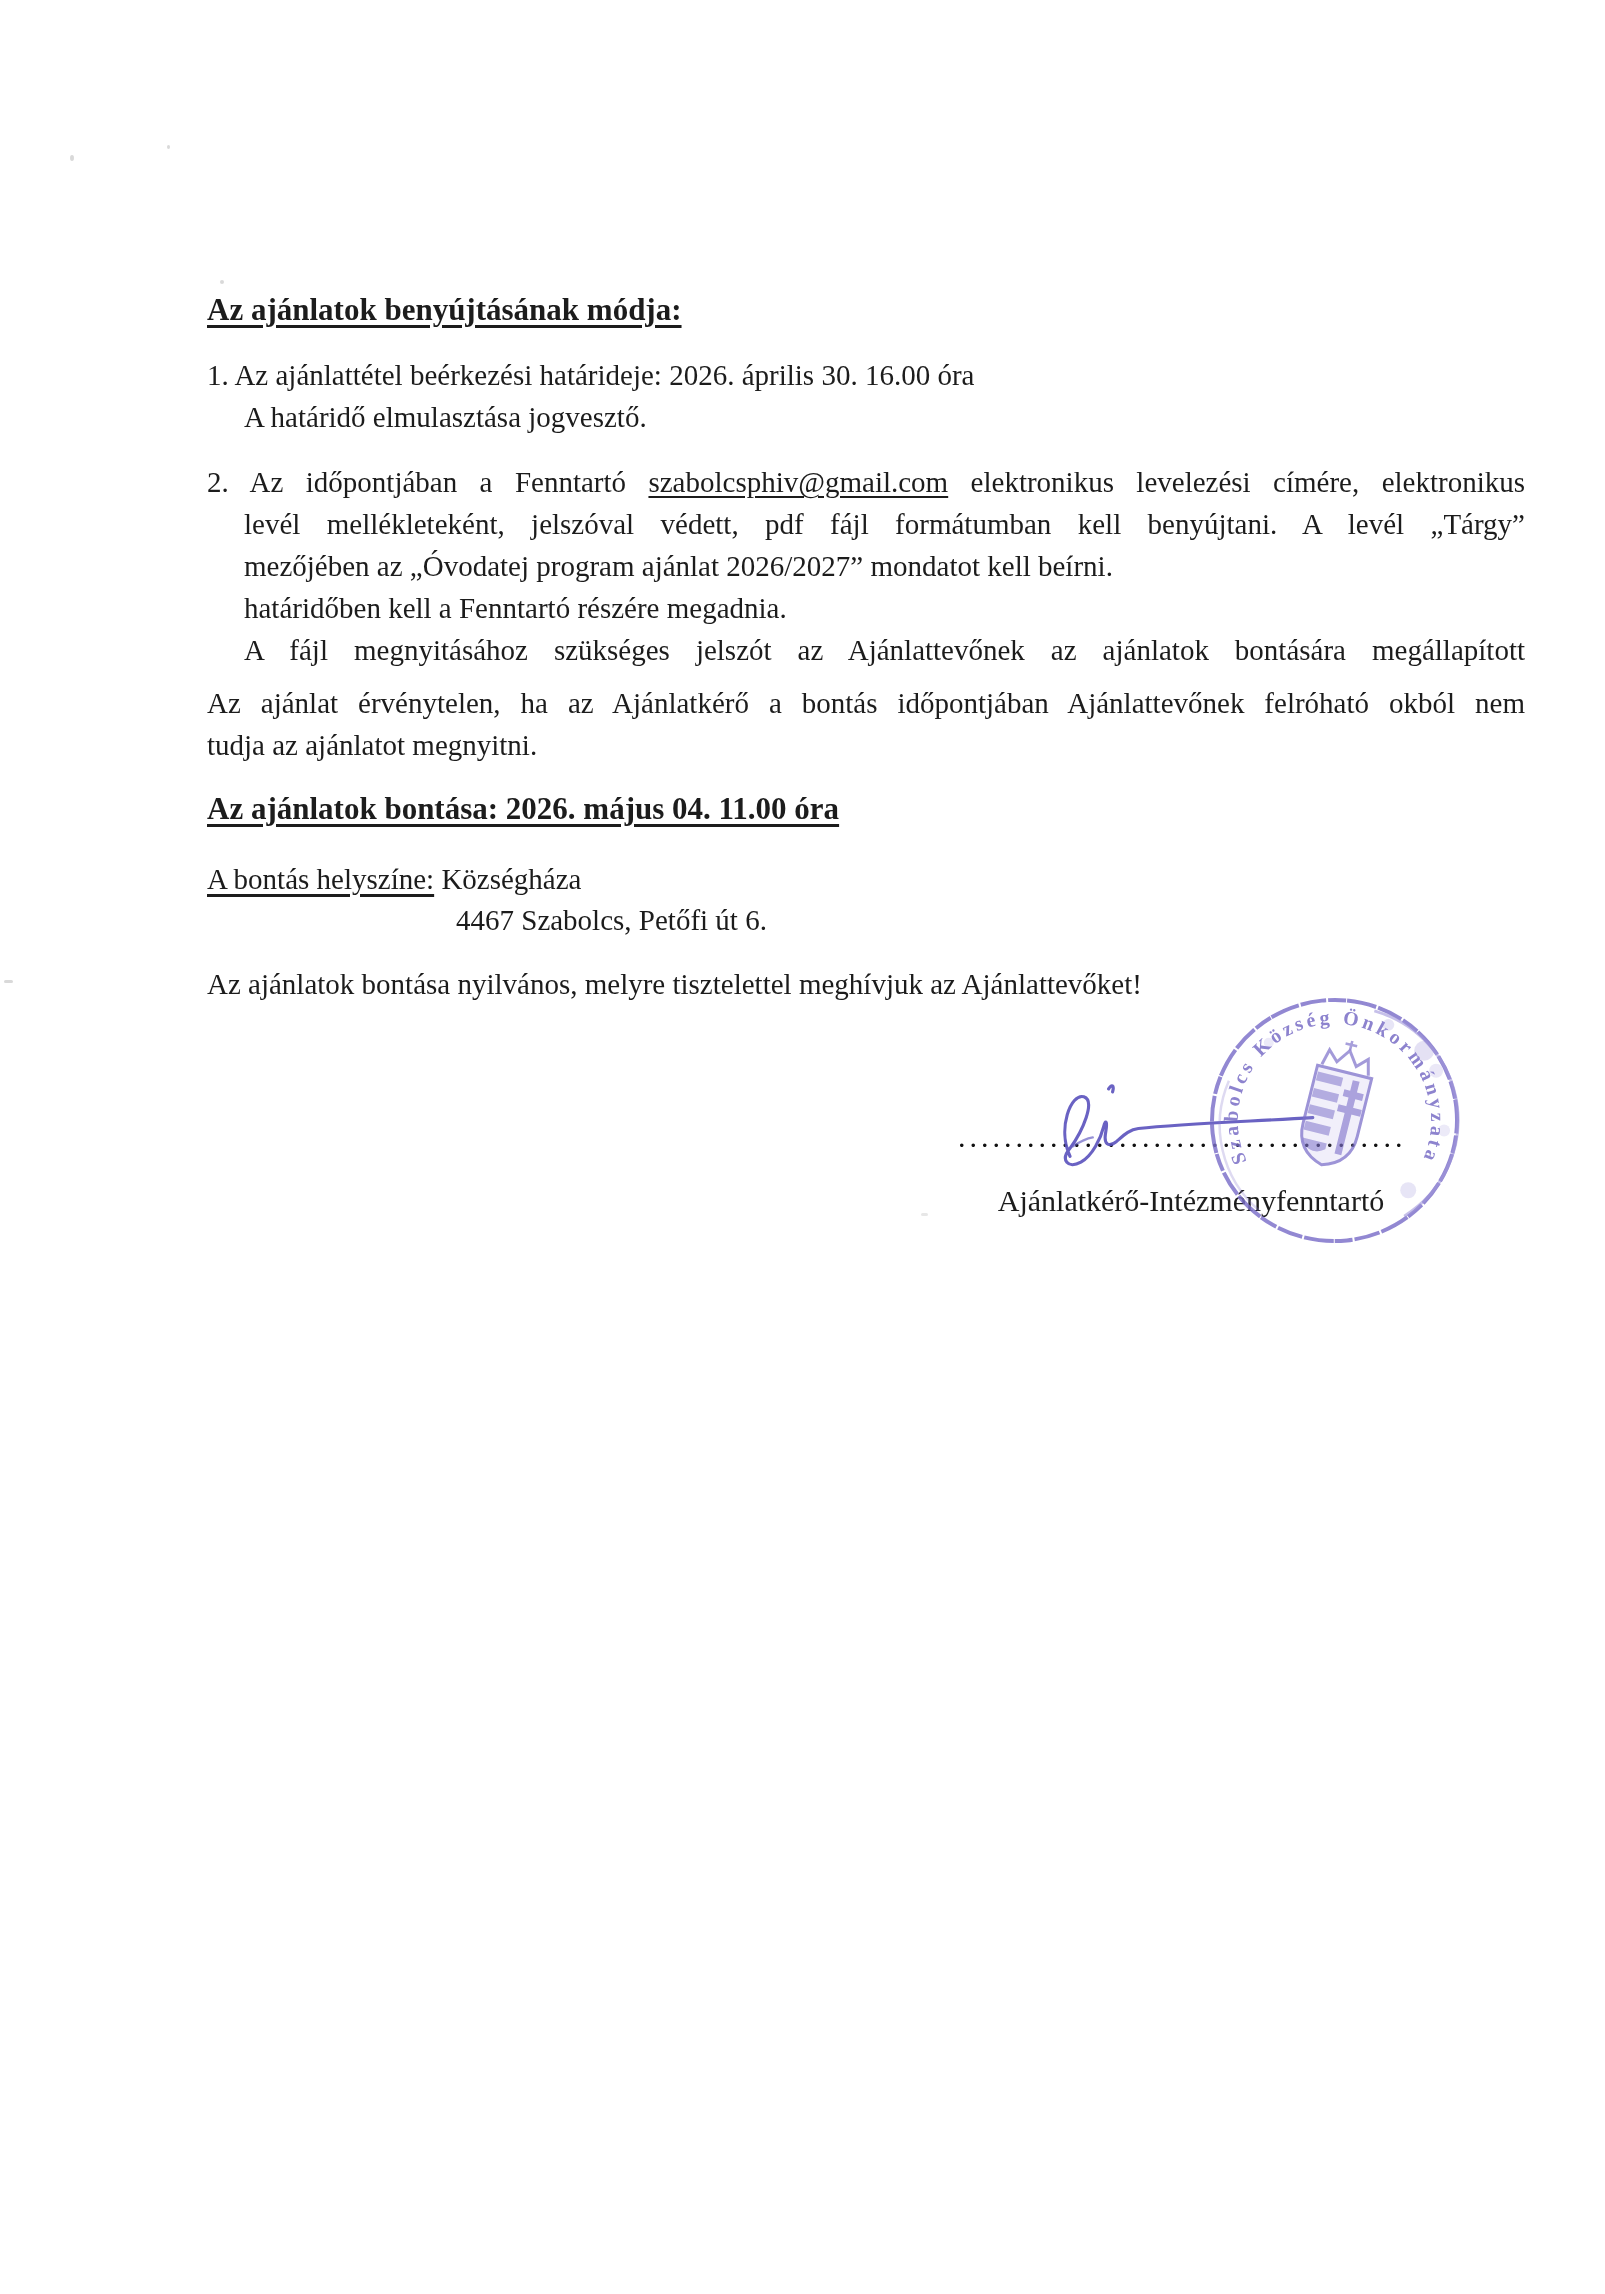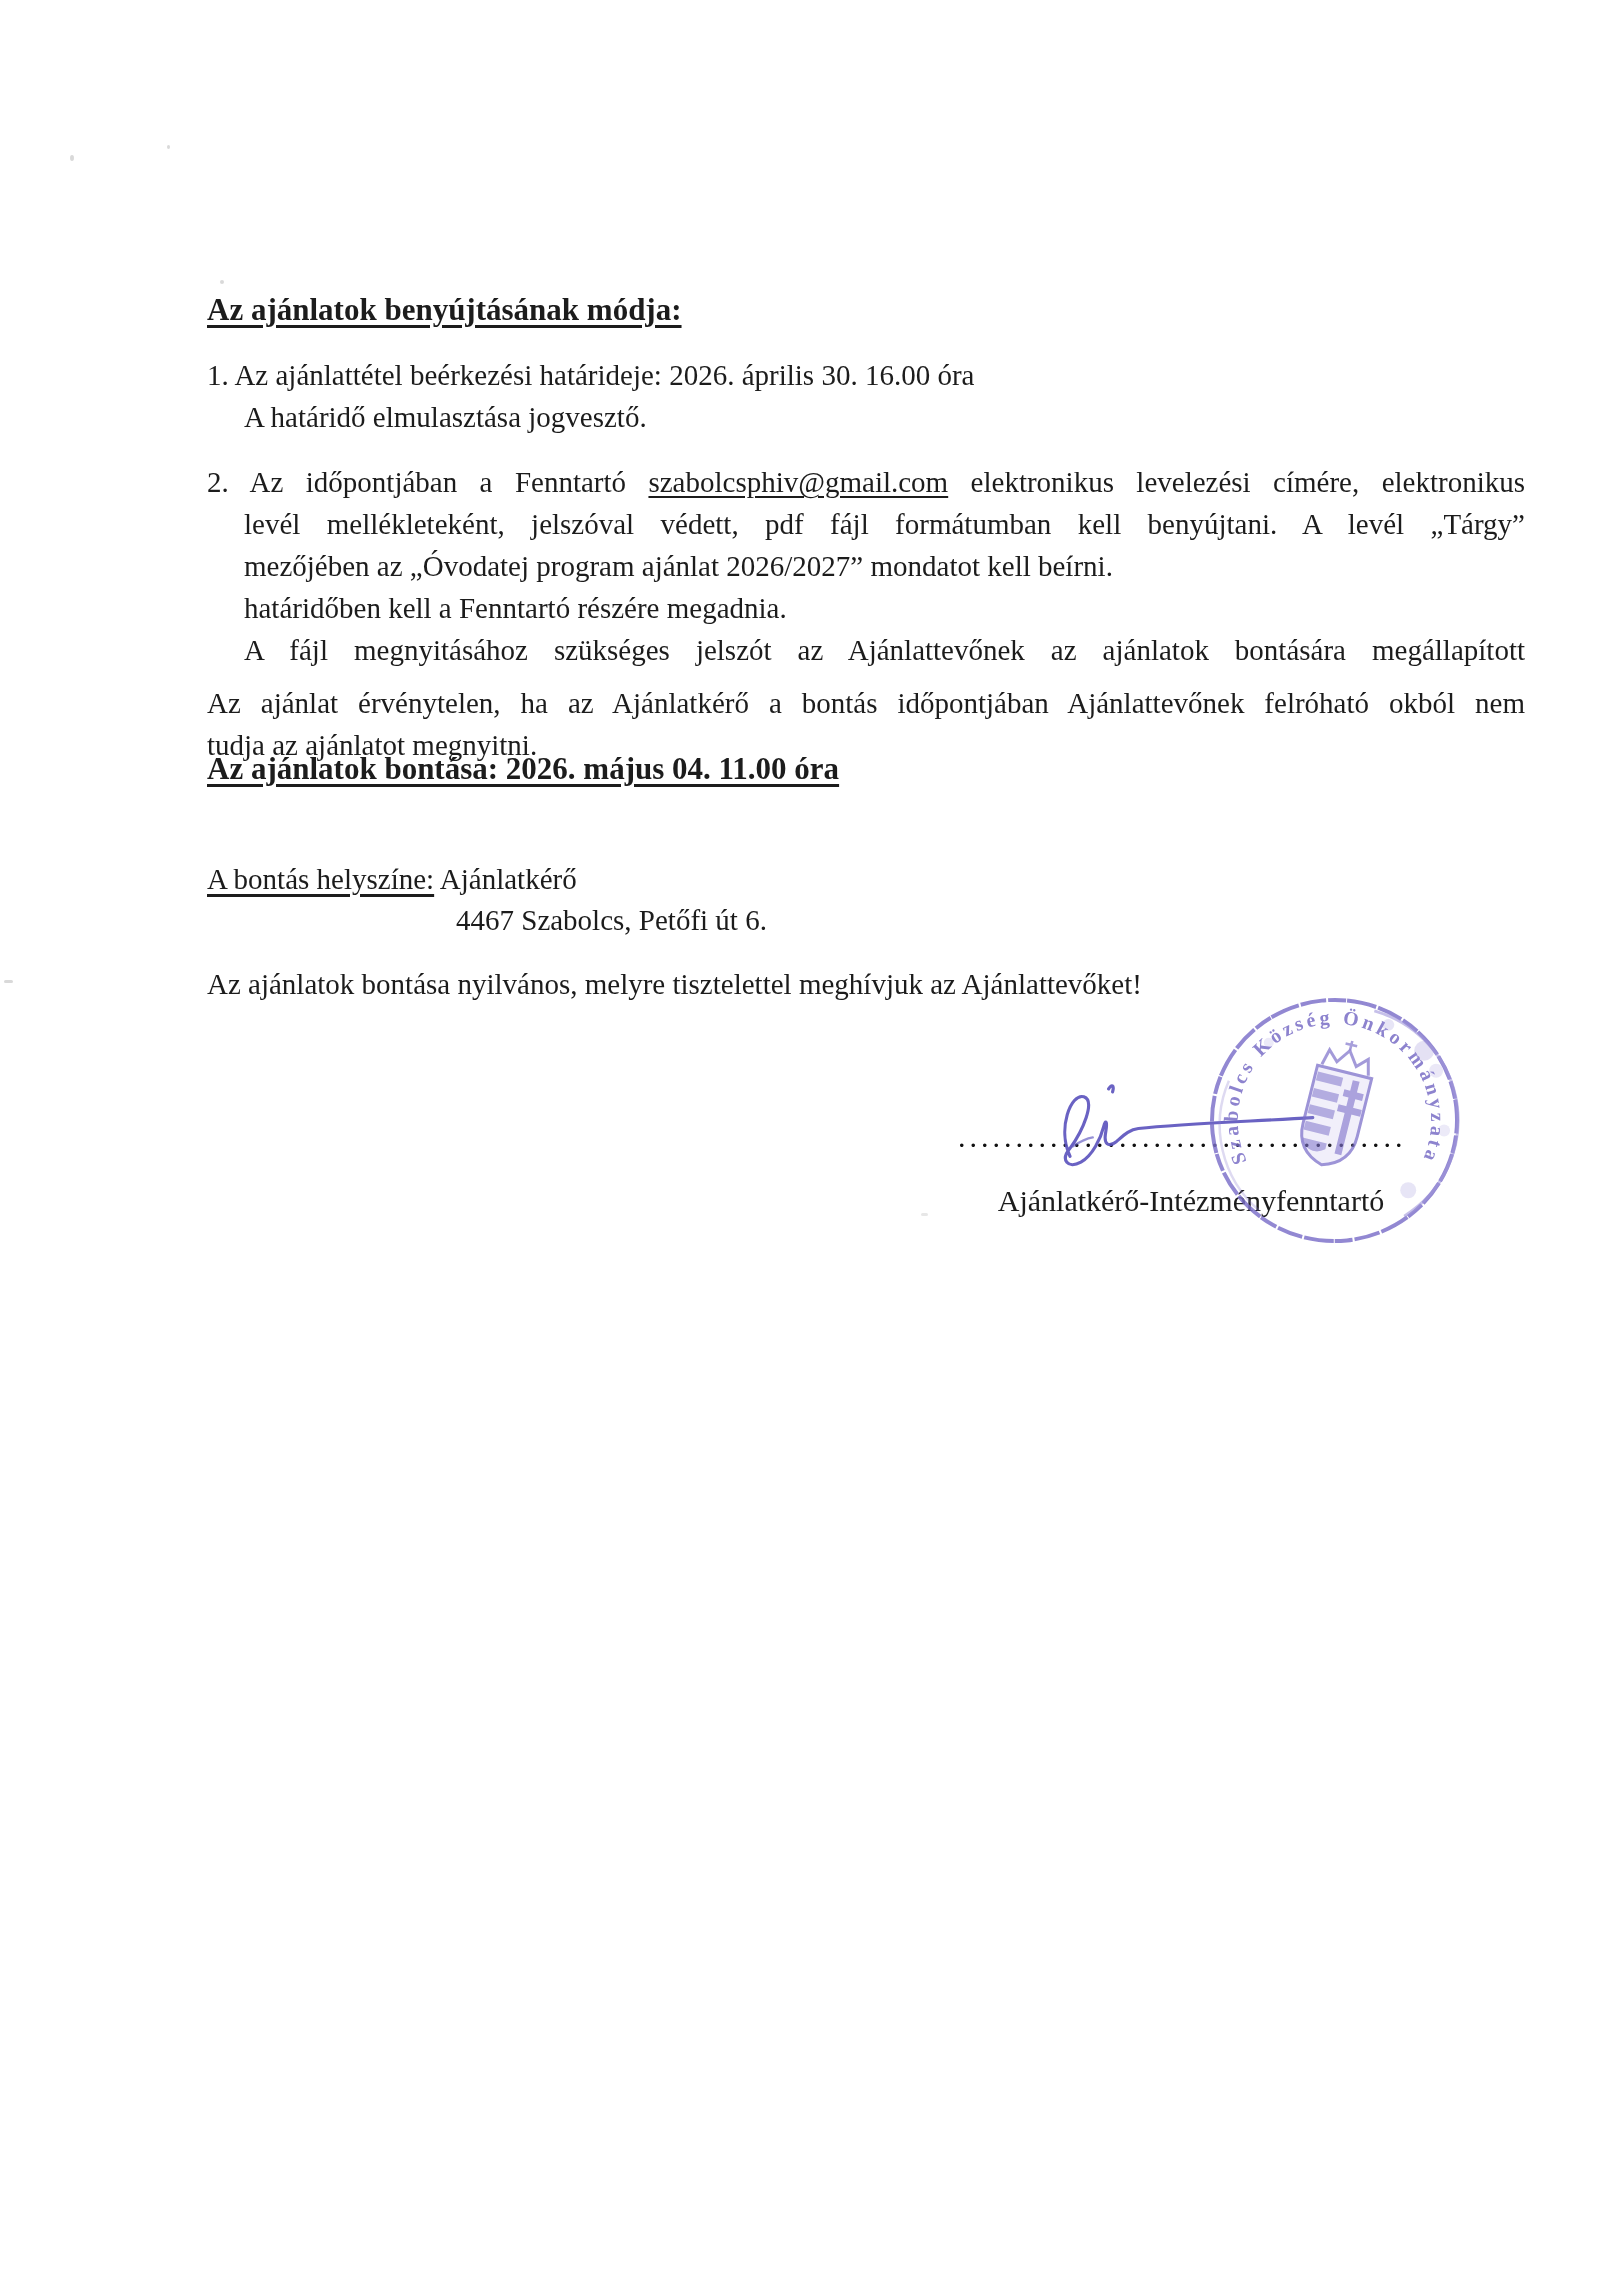--- a/index.html
+++ b/index.html
@@ -78,27 +78,27 @@
     <span class="line hang">mezőjében az „Óvodatej program ajánlat 2026/2027” mondatot kell beírni.</span>
     <span class="line hang">határidőben kell a Fenntartó részére megadnia.</span>
     <span class="line hang just">A fájl megnyitásához szükséges jelszót az Ajánlattevőnek az ajánlatok bontására megállapított</span>
   </div>
 
   <div class="block body-text" style="top:682px;">
     <span class="line just">Az ajánlat érvénytelen, ha az Ajánlatkérő a bontás időpontjában Ajánlattevőnek felróható okból nem</span>
     <span class="line">tudja az ajánlatot megnyitni.</span>
   </div>
 
-  <div class="block" style="top:751px;">
+  <div class="block" style="top:791px;">
     <span class="h-bold">Az ajánlatok bontása: 2026. május 04. 11.00 óra</span>
   </div>
 
   <div class="block body-text" style="top:858px;">
     <span class="inline-label">A bontás helyszíne:</span>
-    <span>Ajánlatkérő</span>
+    <span>Községháza</span>
   </div>
   <div class="block body-text" style="top:899px;padding-left:249px;">
     <span>4467 Szabolcs, Petőfi út 6.</span>
   </div>
 
   <div class="block body-text" style="top:963px;">
     <span>Az ajánlatok bontása nyilvános, melyre tisztelettel meghívjuk az Ajánlattevőket!</span>
   </div>
 
 

